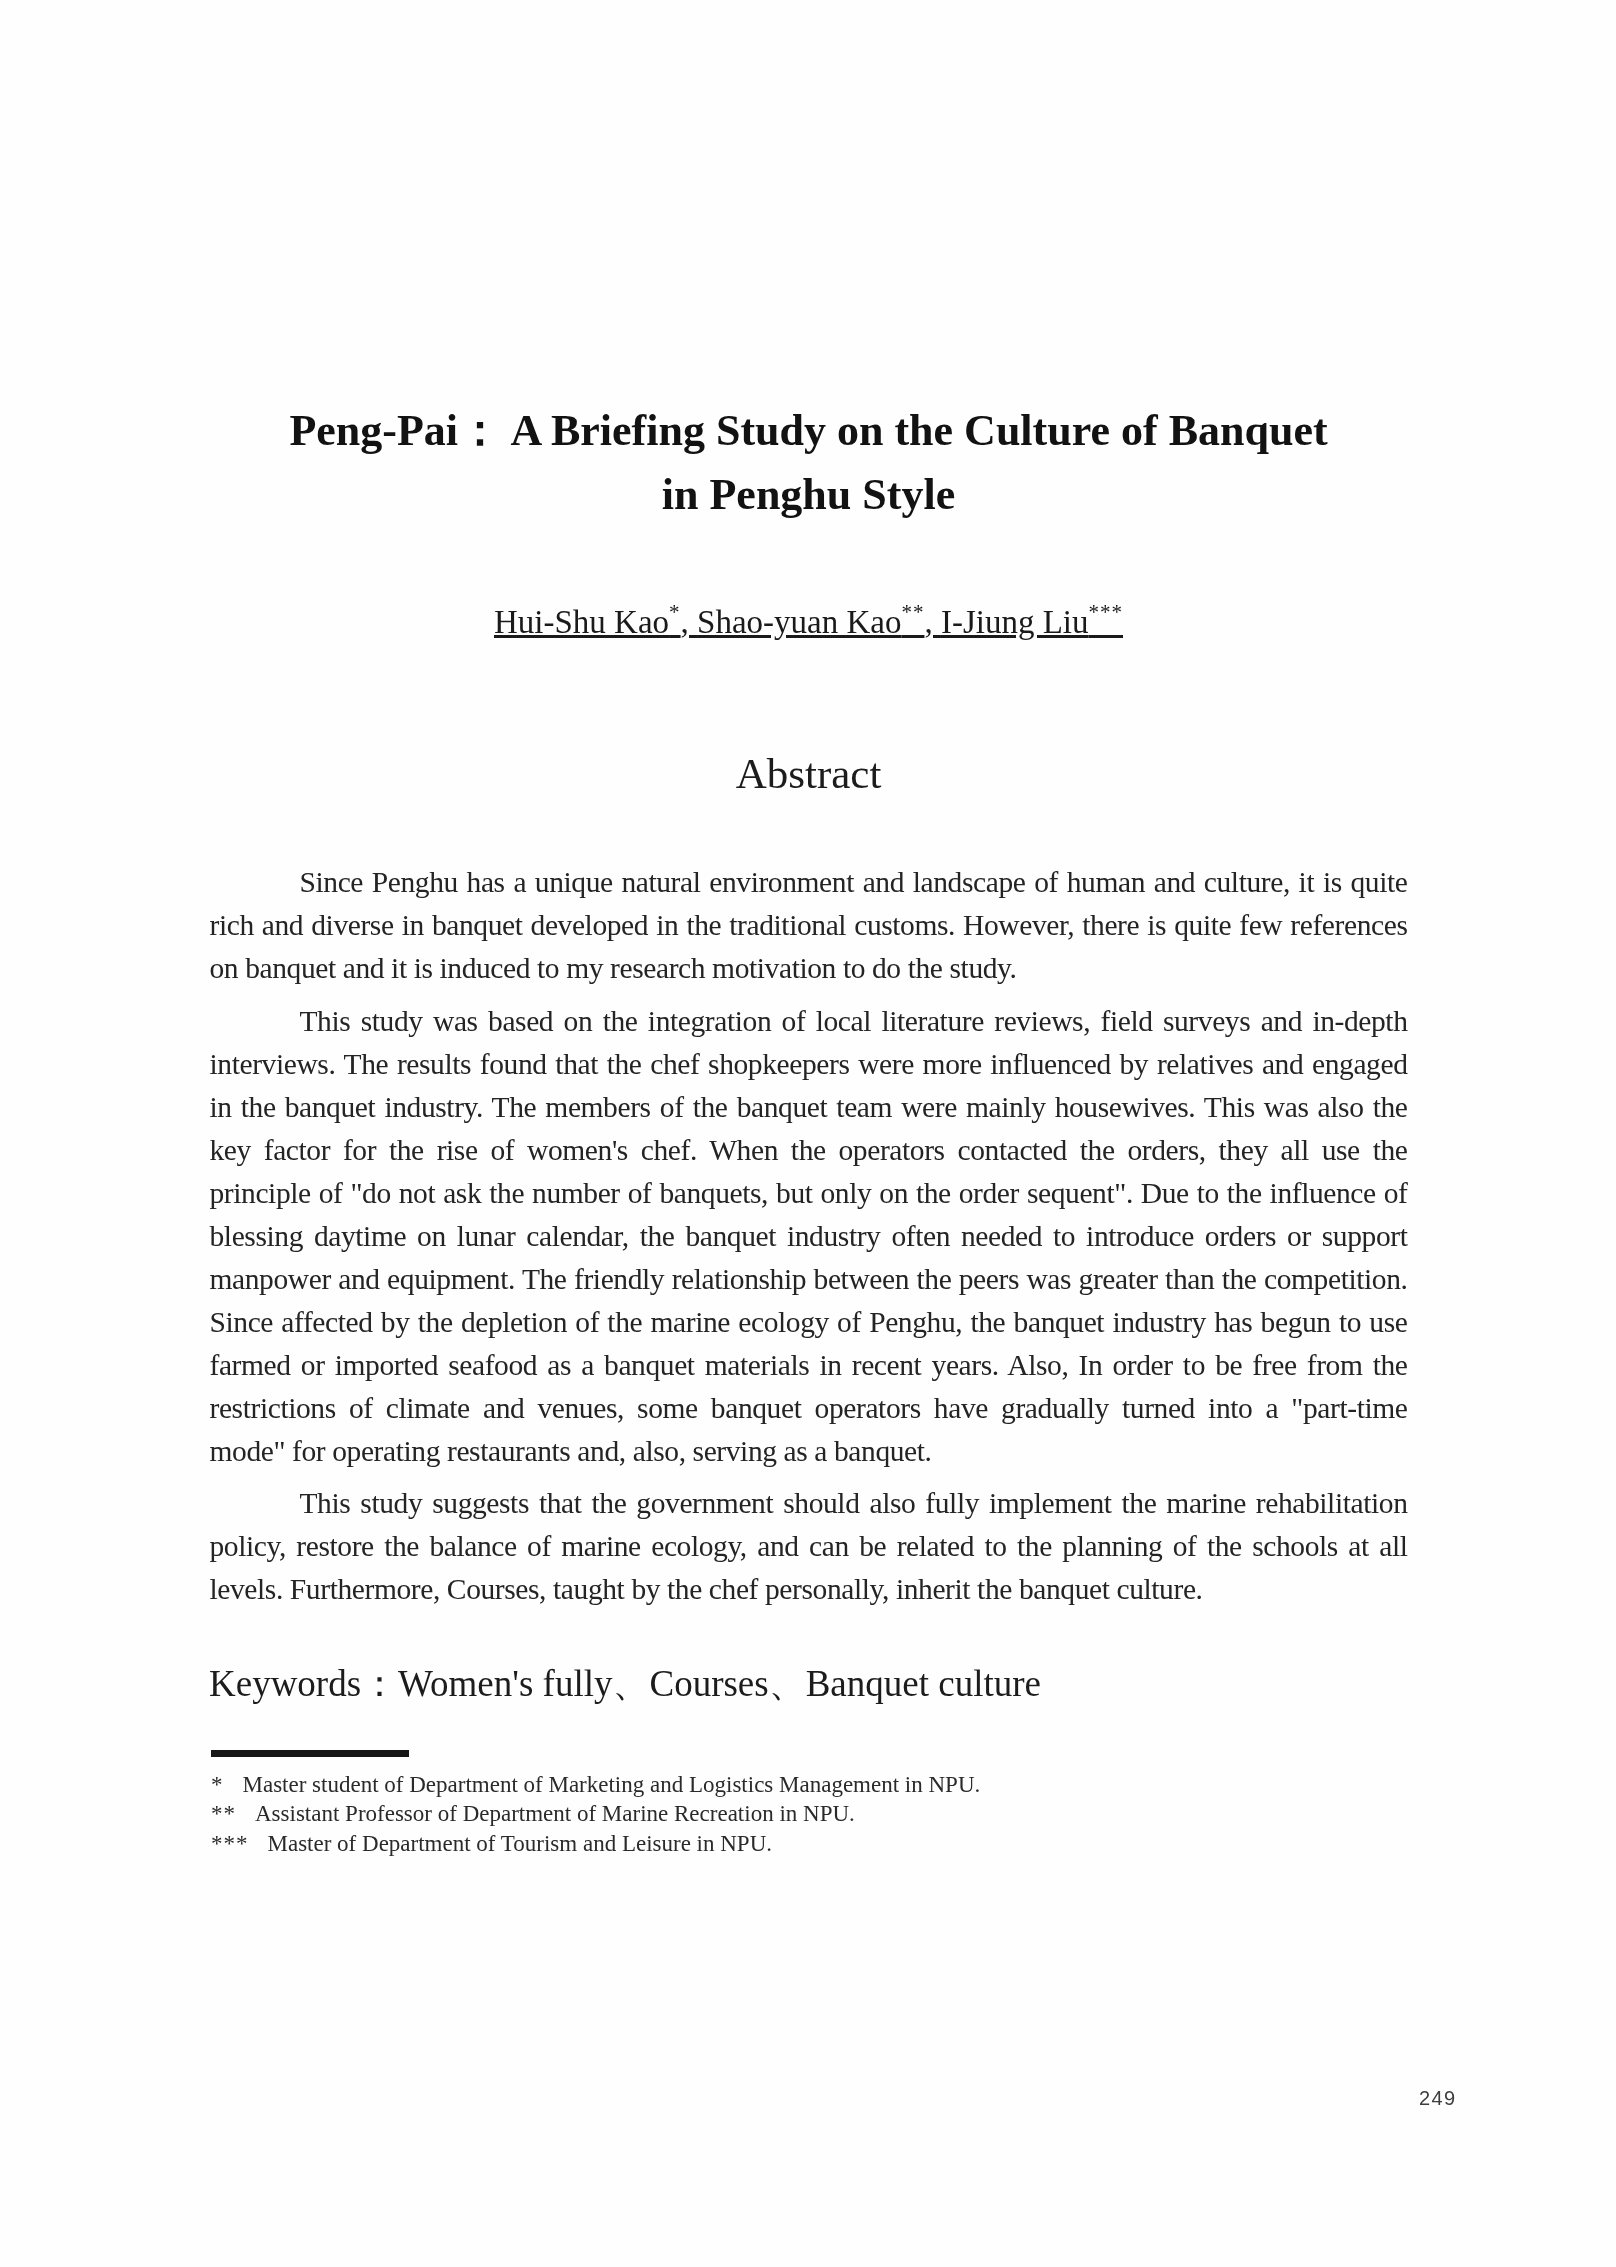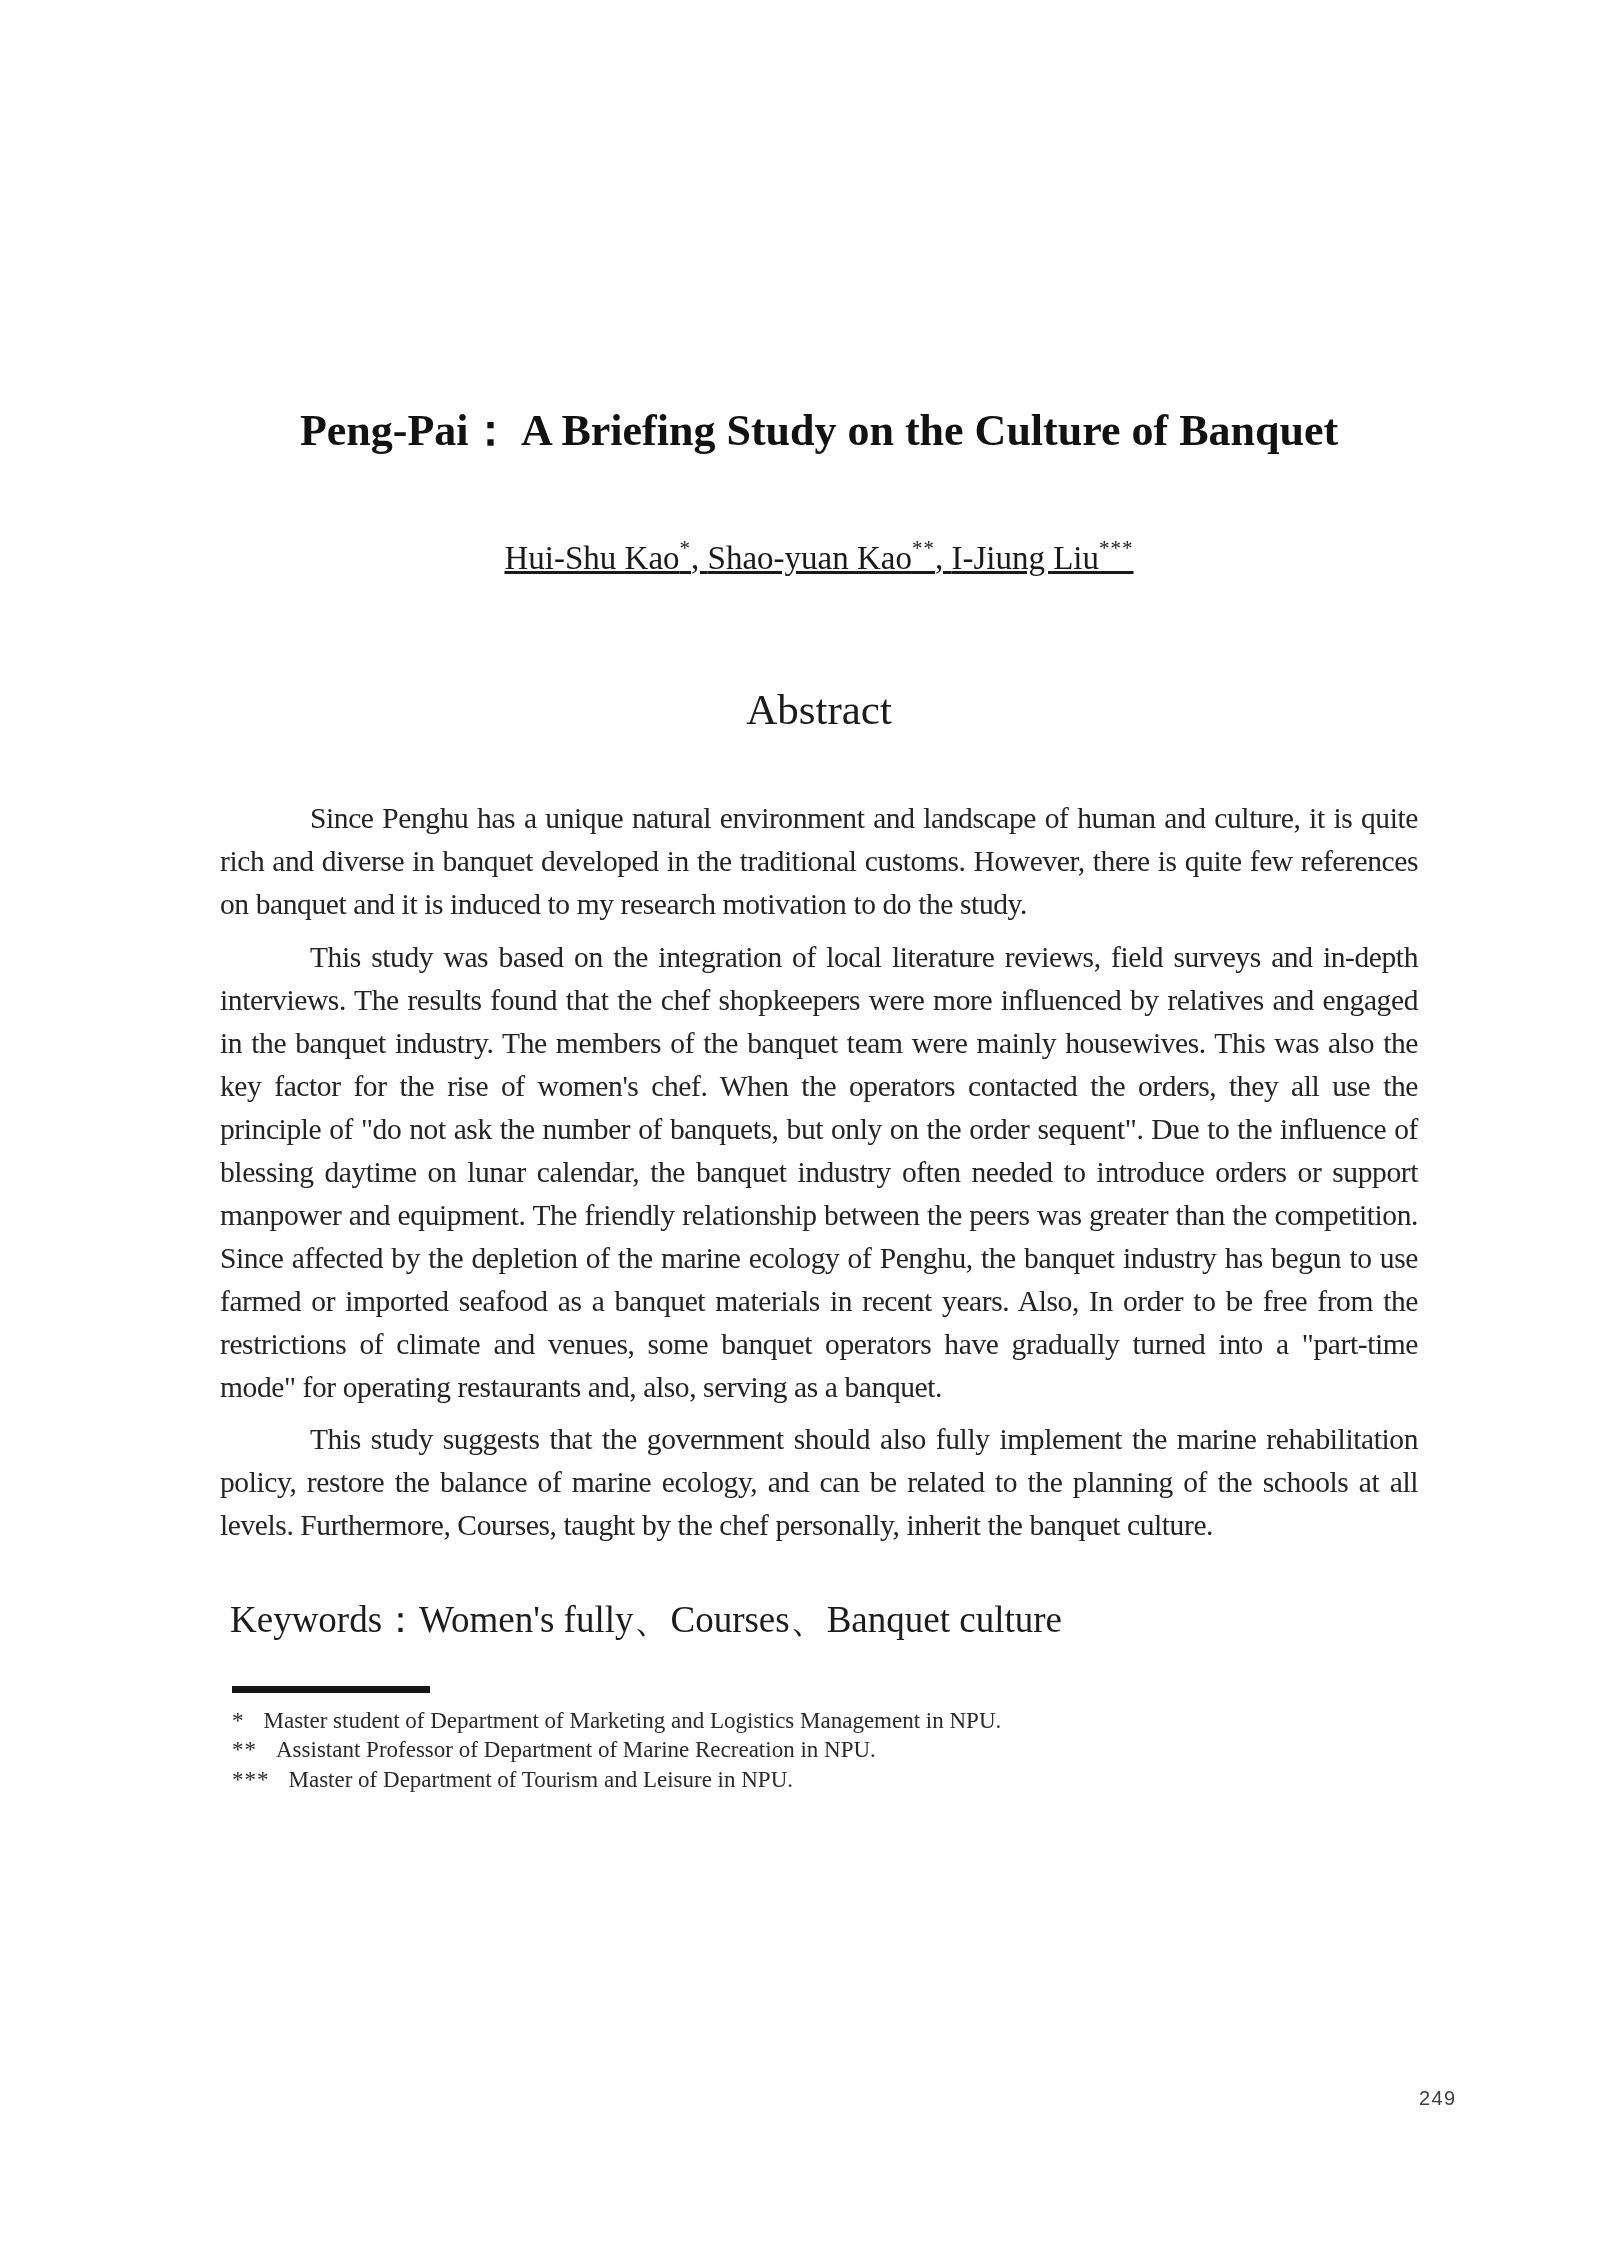--- a/index.html
+++ b/index.html
@@ -11,21 +11,20 @@
     position: relative;
     width: 1617px;
     height: 2267px;
     margin: 0 auto;
     background: #fefefe;
     overflow: hidden;
     box-sizing: border-box;
     padding-top: 399px;
     font-family: "Liberation Serif", serif;
     color: #212121;
-    padding-left: 21px;
   }
   .title-block {
     width: 100%;
     text-align: center;
     font-weight: bold;
     font-size: 44px;
     color: #121212;
   }
   .title-line {
     line-height: 64px;
@@ -106,20 +105,21 @@
     color: #3d3d3d;
   }
 </style>
 </head>
 <body>
 
 <div class="page">
 
   <header class="title-block">
     <div class="title-line">Peng-Pai： A Briefing Study on the Culture of Banquet</div>
+    <div class="title-line">in Penghu Style</div>
   </header>
 
   <div class="authors"><span>Hui-Shu Kao</span><sup>*</sup><span>, </span><span>Shao-yuan Kao</span><sup>**</sup><span>, </span><span>I-Jiung Liu</span><sup>***</sup></div>
 
   <h2 class="abstract-heading" style="font-weight:normal;margin-bottom:0;">Abstract</h2>
 
   <section class="abstract-body">
     <p>Since Penghu has a unique natural environment and landscape of human and culture, it is quite rich and diverse in banquet developed in the traditional customs. However, there is quite few references on banquet and it is induced to my research motivation to do the study.</p>
     <p>This study was based on the integration of local literature reviews, field surveys and in-depth interviews. The results found that the chef shopkeepers were more influenced by relatives and engaged in the banquet industry. The members of the banquet team were mainly housewives. This was also the key factor for the rise of women's chef. When the operators contacted the orders, they all use the principle of "do not ask the number of banquets, but only on the order sequent". Due to the influence of blessing daytime on lunar calendar, the banquet industry often needed to introduce orders or support manpower and equipment. The friendly relationship between the peers was greater than the competition. Since affected by the depletion of the marine ecology of Penghu, the banquet industry has begun to use farmed or imported seafood as a banquet materials in recent years. Also, In order to be free from the restrictions of climate and venues, some banquet operators have gradually turned into a "part-time mode" for operating restaurants and, also, serving as a banquet.</p>
     <p>This study suggests that the government should also fully implement the marine rehabilitation policy, restore the balance of marine ecology, and can be related to the planning of the schools at all levels. Furthermore, Courses, taught by the chef personally, inherit the banquet culture.</p>

